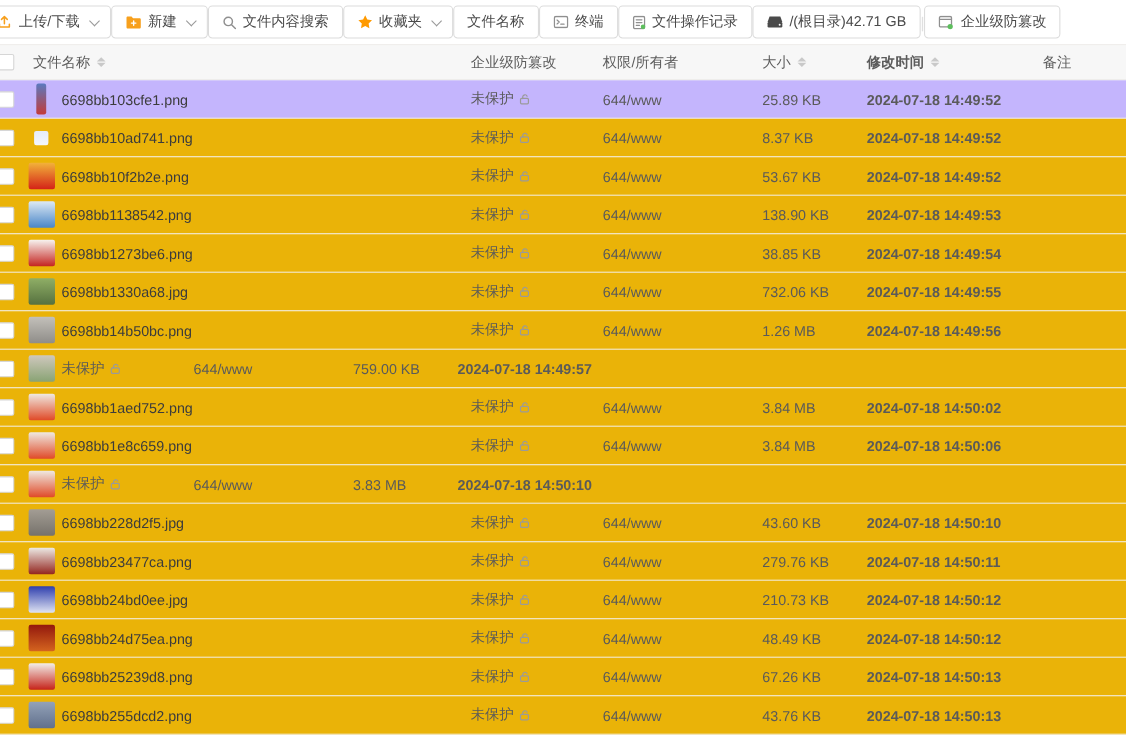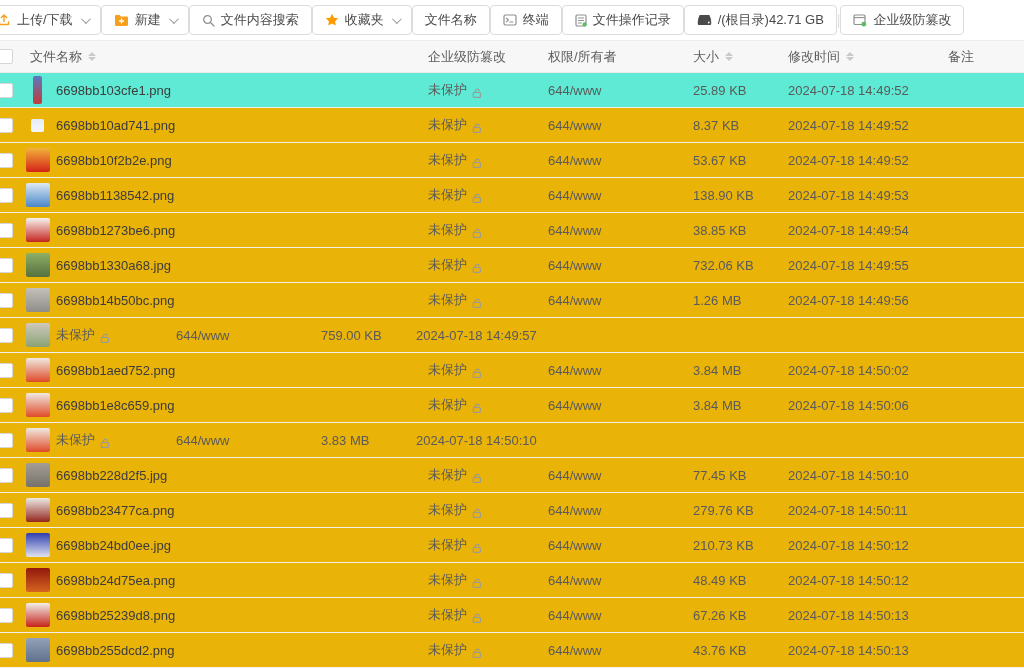--- a/index.html
+++ b/index.html
@@ -17,34 +17,34 @@
   .tb-sep { color:#e0e0e0; font-size:14px; flex:0 0 auto; }
   .chev { display:inline-block; width:7px; height:7px; border-right:1.5px solid #9a9a9a;
     border-bottom:1.5px solid #9a9a9a; transform:rotate(45deg) translateY(-2px); margin-left:2px; }
 
   
   .thead { height:33px; display:flex; align-items:center; background:#f7f7f7;
     border-top:1px solid #f0eeec; border-bottom:1px solid #eceae8;
     font-size:13px; color:#5c5c5c; }
   .trow { height:35px; display:flex; align-items:center; border-bottom:1px solid #f3f0ec;
     font-size:13px; color:#5a5a5a; background:#eab308; }
-  .trow.hl { background:#5eead4; }
+  .trow.hl { background:#c4b5fd; }
 
   .c-check { width:26px; display:flex; align-items:center; }
   .cbx { appearance:none; -webkit-appearance:none; width:15px; height:15px;
     border:1px solid #d6d6d6; border-radius:2px; background:#fff; margin-left:-2px; cursor:pointer; }
   .c-thumb { width:30px; display:flex; align-items:center; justify-content:flex-start; }
   .thumb { border-radius:2px; width:24px; height:24px; }
   .thumb.sliver { width:9px; height:28px; margin-left:7px; }
   .thumb.tiny { width:13px; height:13px; margin-left:5px; }
   .c-name { width:372px; color:#3c3c3c; overflow:hidden; white-space:nowrap; cursor:pointer; }
-  .c-protect { width:120px; display:flex; align-items:flex-end; gap:4px; }
+  .c-protect { width:120px; display:flex; align-items:center; gap:4px; }
   .c-perm { width:97px; }
   .c-size { width:95px;margin-left:48px; }
-  .c-mtime { width:160px; }
+  .c-mtime { width:160px;font-weight:bold; }
   .c-note { flex:1; }
 
   .h-name { width:402px; display:flex; align-items:center; gap:6px; padding-left:4px; }
   .sort { display:inline-flex; flex-direction:column; gap:1px; cursor:pointer; }
   .sort i { width:0; height:0; border-left:4px solid transparent; border-right:4px solid transparent; }
   .sort i.up { border-bottom:4px solid #c9c9c9; }
   .sort i.dn { border-top:4px solid #c9c9c9; }
   .hcell { display:flex; align-items:center; gap:6px; }
 </style>
 </head>
@@ -422,21 +422,21 @@
       <div class="c-protect">
         <span>未保护</span>
         <span style="display: inline-flex;">
           <svg width="12" height="12" viewBox="0 0 12 12" fill="none">
             <rect x="2.2" y="5.4" width="7.2" height="5" rx="1" stroke="#9a9a9a" stroke-width="1.1"></rect>
             <path d="M7.8 5.2V3.6a2.1 2.1 0 0 1 4 -0.6" stroke="#9a9a9a" stroke-width="1.1" stroke-linecap="round" transform="translate(-3.6 0.4)"></path>
           </svg>
         </span>
       </div>
       <div class="c-perm">644/www</div>
-      <div class="c-size">77.45 KB</div>
+      <div class="c-size">43.60 KB</div>
       <div class="c-mtime">2024-07-18 14:50:10</div>
       <div class="c-note"></div>
     </div>
     <div class="trow">
       <div class="c-check">
         <input type="checkbox" class="cbx" style="">
       </div>
       <div class="c-thumb">
         <div class="thumb " style="background: linear-gradient(rgb(236, 233, 228), rgb(147, 38, 31));"></div>
       </div>

